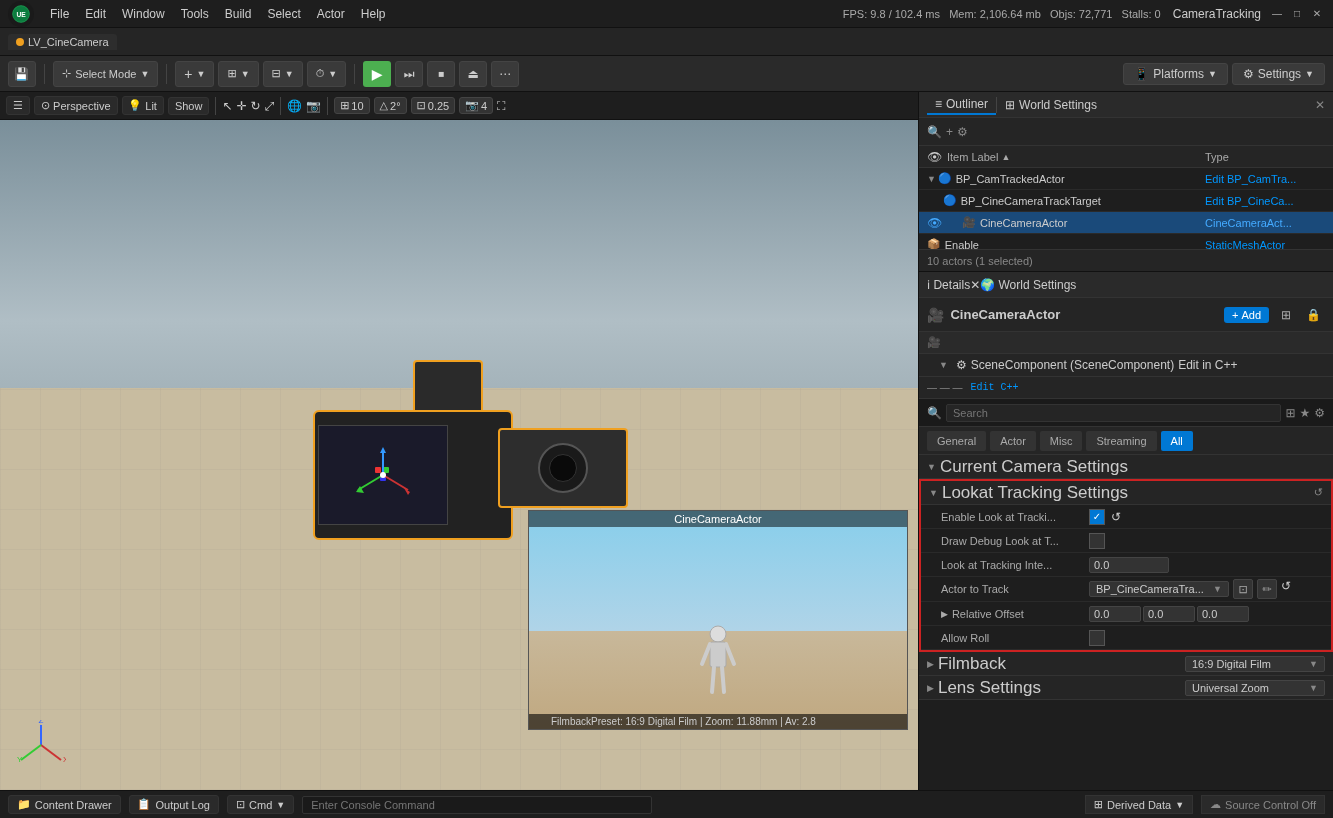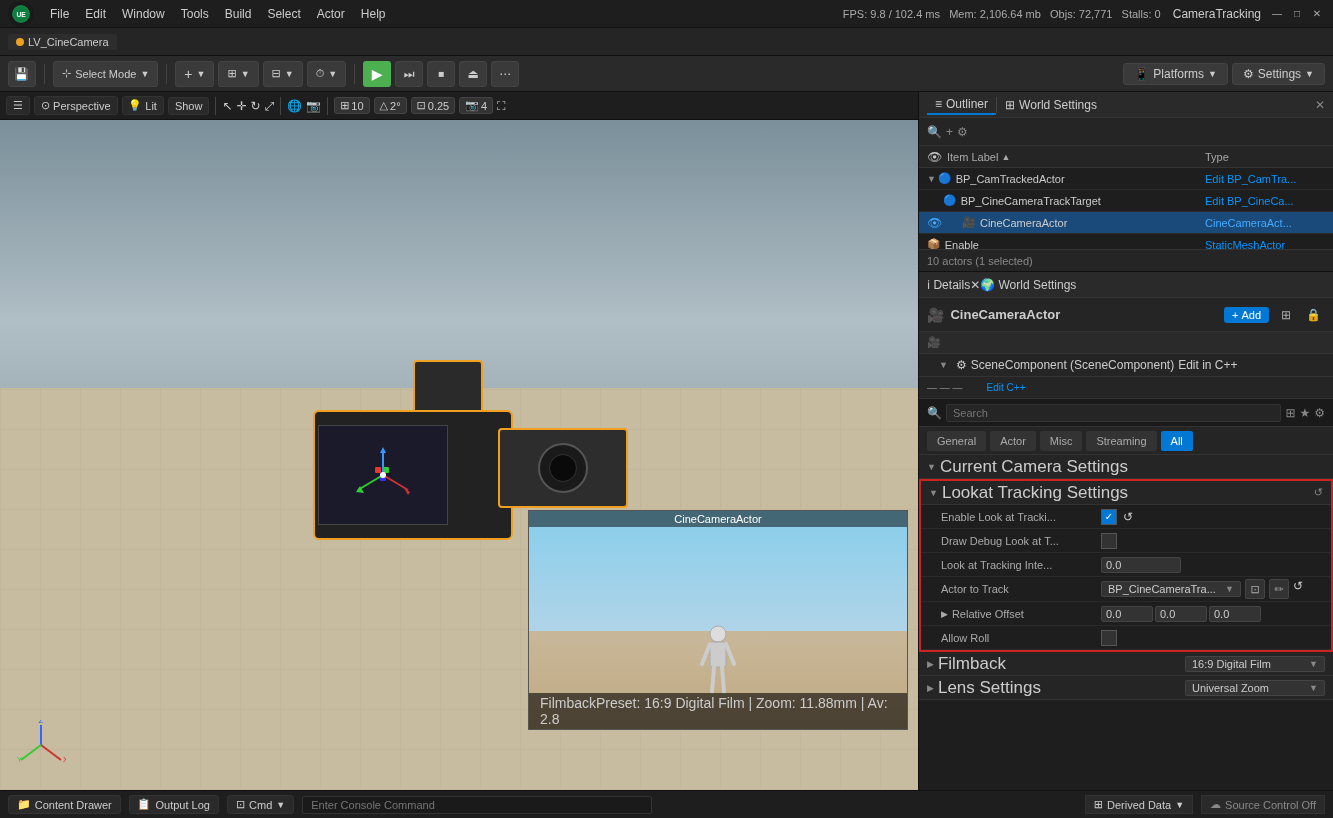--- a/index.html
+++ b/index.html
@@ -99,21 +99,21 @@
     .details-tab { padding: 4px 10px; border-radius: 2px; font-size: 11px; cursor: pointer; color: #aaa; background: #333; }
     .details-tab.active { background: #0078d4; color: white; }
     #details-content { flex: 1; overflow-y: auto; }
 
     
     .section-header { display: flex; align-items: center; background: #252525; height: 24px; padding: 0 8px; gap: 4px; cursor: pointer; border-bottom: 1px solid #333; }
     .section-header .arrow { color: #888; font-size: 9px; }
     .section-header .title { font-size: 17px; color: #ccc; font-weight: normal; flex: 1; }
     .section-header .reset-btn { color: #888; font-size: 11px; cursor: pointer; }
     .section-highlighted { border: 2px solid #cc2222; }
-    .detail-row { display: flex; align-items: center; min-height: 24px; padding: 2px 8px 2px 20px; border-bottom: 1px solid #2a2a2a; gap: 20px; }
+    .detail-row { display: flex; align-items: center; min-height: 24px; padding: 2px 8px 2px 20px; border-bottom: 1px solid #2a2a2a; gap: 8px; }
     .detail-label { width: 140px; font-size: 11px; color: #aaa; overflow: hidden; text-overflow: ellipsis; white-space: nowrap; }
     .detail-value { flex: 1; }
     .detail-checkbox { width: 16px; height: 16px; background: #0078d4; border: 1px solid #555; display: flex; align-items: center; justify-content: center; cursor: pointer; }
     .detail-checkbox.unchecked { background: #333; }
     .detail-checkbox .check { color: white; font-size: 10px; }
     .detail-input { background: #333; border: 1px solid #444; color: #ccc; padding: 1px 4px; font-size: 11px; width: 80px; border-radius: 2px; }
     .detail-dropdown { display: flex; align-items: center; gap: 2px; background: #333; border: 1px solid #444; border-radius: 2px; padding: 1px 6px; font-size: 11px; color: #ccc; cursor: pointer; flex: 1; max-width: 140px; }
     .detail-dropdown .arrow { color: #888; font-size: 9px; margin-left: auto; }
     .detail-icons { display: flex; gap: 4px; }
     .detail-icon-btn { width: 20px; height: 20px; display: flex; align-items: center; justify-content: center; background: #333; border: 1px solid #444; border-radius: 2px; cursor: pointer; color: #aaa; font-size: 11px; }
@@ -305,21 +305,21 @@
           <div style="position:absolute;bottom:22px;left:50%;transform:translateX(-50%);">
             <svg width="40" height="80">
               <circle cx="20" cy="10" r="8" fill="#ddd" stroke="#aaa" stroke-width="1"></circle>
               <rect x="12" y="18" width="16" height="25" rx="2" fill="#ccc" stroke="#aaa" stroke-width="1"></rect>
               <line x1="12" y1="20" x2="4" y2="40" stroke="#ccc" stroke-width="4" stroke-linecap="round"></line>
               <line x1="28" y1="20" x2="36" y2="40" stroke="#ccc" stroke-width="4" stroke-linecap="round"></line>
               <line x1="16" y1="43" x2="14" y2="68" stroke="#ccc" stroke-width="4" stroke-linecap="round"></line>
               <line x1="24" y1="43" x2="26" y2="68" stroke="#ccc" stroke-width="4" stroke-linecap="round"></line>
             </svg>
           </div>
-          <div id="cam-preview-footer" style="position:absolute;bottom:0;left:0;right:0;background:rgba(0,0,0,0.6);color:#ccc;font-size:14px;padding:2px 11px;">FilmbackPreset: 16:9 Digital Film | Zoom: 11.88mm | Av: 2.8</div>
+          <div id="cam-preview-footer" style="position:absolute;bottom:0;left:0;right:0;background:rgba(0,0,0,0.6);color:#ccc;font-size:10px;padding:2px 22px;">FilmbackPreset: 16:9 Digital Film | Zoom: 11.88mm | Av: 2.8</div>
         </div>
       </div>
     </div>
   </div>
 
   <div id="right-panel">
 
     <div id="outliner">
       <div id="outliner-header">
         <div class="panel-tab active">
@@ -409,21 +409,21 @@
 
       <div id="details-component2" style="padding-left:20px;">
         <span style="color:#888;font-size:9px;margin-right:4px;">▼</span>
         <span class="comp-icon">⚙</span>
         <span class="comp-name">SceneComponent (SceneComponent)</span>
         <span class="comp-link">Edit in C++</span>
       </div>
 
       <div style="background:#252525;height:22px;padding:0 8px;display:flex;align-items:center;border-bottom:1px solid #333;">
         <span style="color:#888;font-size:10px;">— — —</span>
-        <span style="color:#0097ff;font-size:10px;margin-left:24px;">Edit C++</span>
+        <span style="color:#0097ff;font-size:10px;margin-left:8px;font-family:Liberation Mono, monospace;">Edit C++</span>
       </div>
 
       <div id="details-search-bar">
         <span style="color:#888;">🔍</span>
         <input type="text" placeholder="Search" style="">
         <div class="search-icons">
           <span style="cursor:pointer;color:#888;">⊞</span>
           <span style="cursor:pointer;color:#888;">★</span>
           <span style="cursor:pointer;color:#888;">⚙</span>
         </div>

